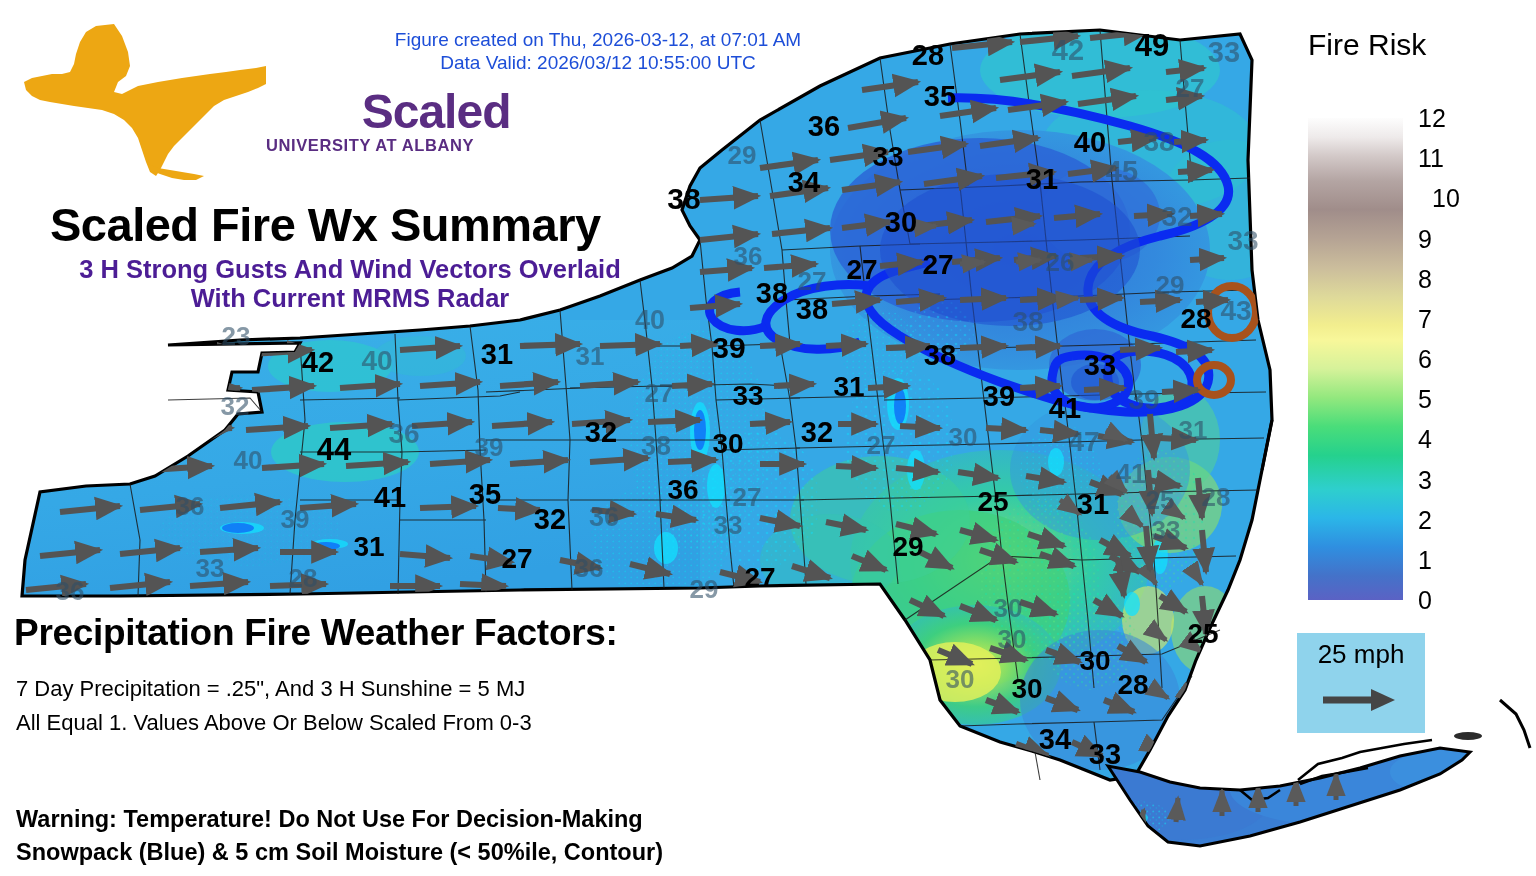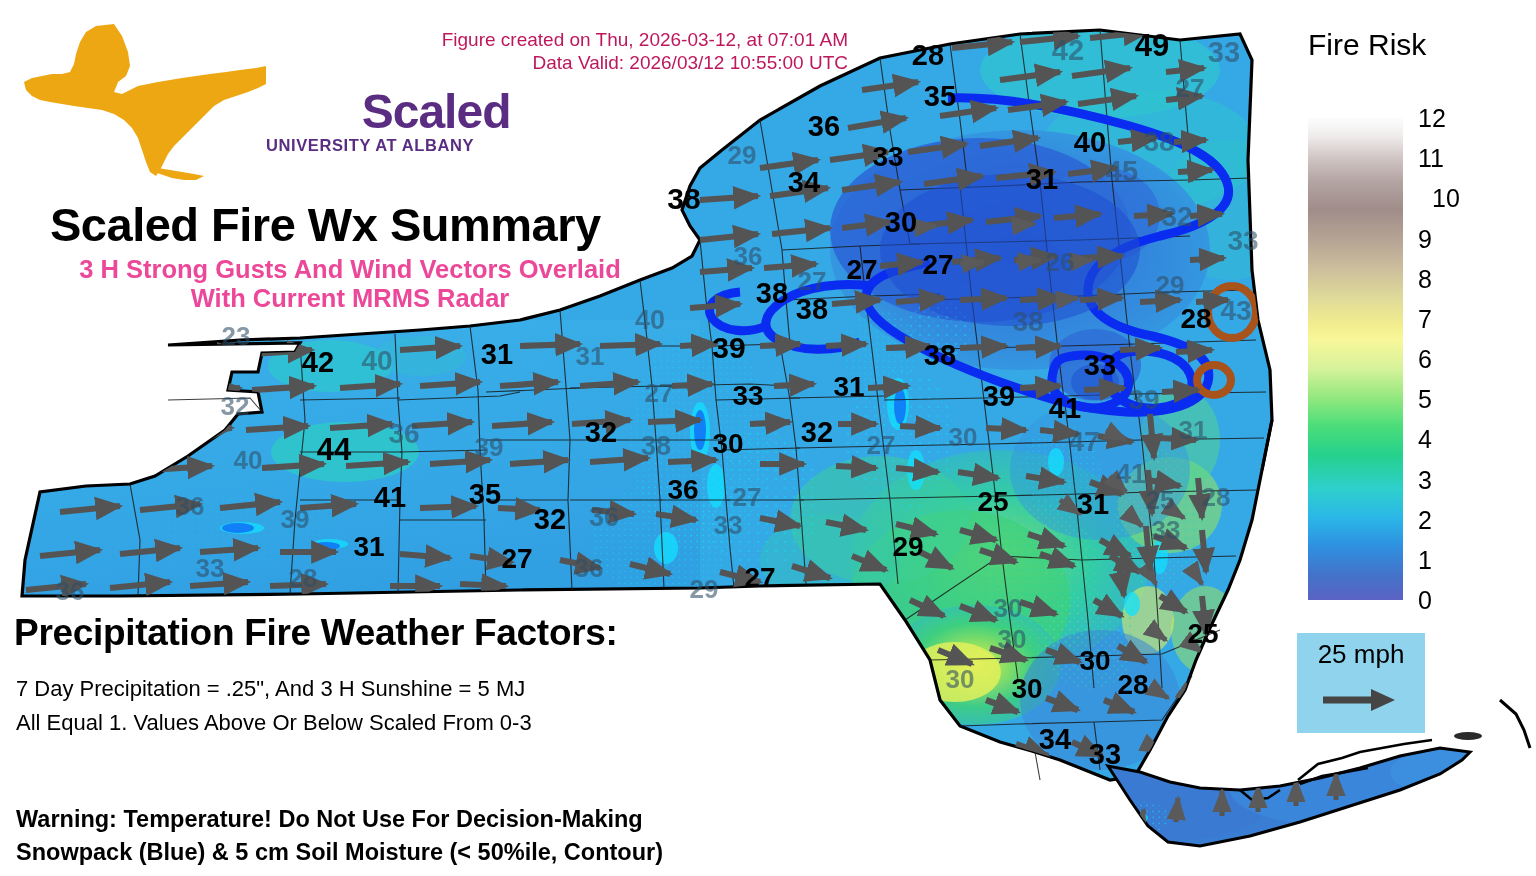--- a/index.html
+++ b/index.html
@@ -2,21 +2,21 @@
 <html><head>
 <meta charset="utf-8">
 <style>
   * { margin:0; padding:0; box-sizing:border-box; }
   html,body { width:1536px; height:876px; background:#ffffff; overflow:hidden; }
   body { font-family:"Liberation Sans", sans-serif; position:relative; }
 
   
   #timestamp-block{
     position:absolute; left:348px; top:28px; width:500px;
-    text-align:right; font-size:19px; line-height:1.22; color:#be185d;
+    text-align:center; font-size:19px; line-height:1.22; color:#1d4ed8;
   }
 
   
   #logo-block{ position:absolute; left:18px; top:22px; width:380px; height:160px; }
   #logo-state{ position:absolute; left:0; top:0; }
   #logo-text{ position:absolute; left:248px; top:62px; }
   #logo-nys{
     font-size:48px; font-weight:bold; color:#ffffff; letter-spacing:-1px;
     -webkit-text-stroke:0px;
   }
@@ -26,21 +26,21 @@
     color:#5a2d82; letter-spacing:0.6px; white-space:nowrap;
   }
 
   
   #main-title{
     position:absolute; left:50px; top:197px; font-size:47px; font-weight:bold;
     color:#000; letter-spacing:-0.5px; white-space:nowrap;
   }
   #subtitle{
     position:absolute; left:20px; top:255px; width:660px; text-align:center;
-    font-size:25.5px; font-weight:bold; color:#ec4899; line-height:1.12;
+    font-size:25.5px; font-weight:bold; color:#4c1d95; line-height:1.12;
   }
 
   
   #factors-heading{
     position:absolute; left:14px; top:612px; font-size:37px; font-weight:bold;
     color:#000; letter-spacing:-0.3px; white-space:nowrap;
   }
   #factors-lines{
     position:absolute; left:16px; top:672px; font-size:22px; color:#000;
     line-height:1.56; white-space:nowrap;

